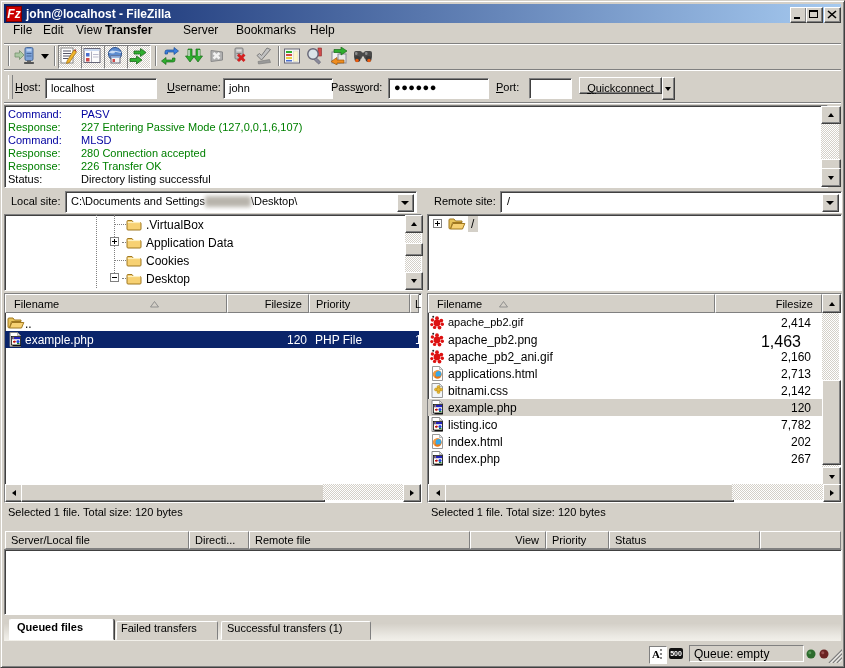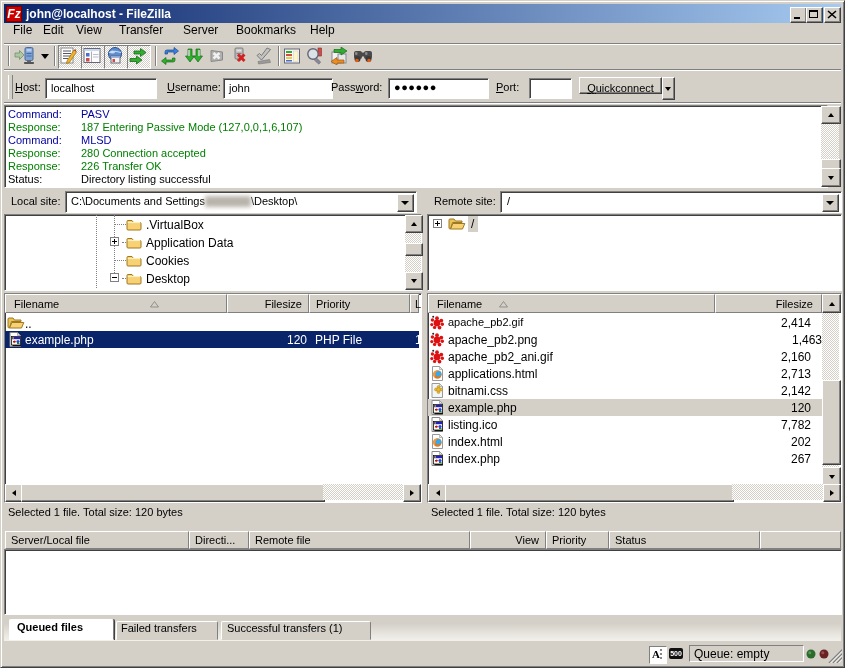--- a/index.html
+++ b/index.html
@@ -40,21 +40,21 @@
       <svg class="a" style="left:2px;top:2px;" width="10" height="9">
         <path d="M1 1 L9 8 M9 1 L1 8" stroke="#000" stroke-width="1.6"></path>
       </svg>
     </div>
 
 <div class="a" style="left:3px;top:22px;width:837px;height:20px;background:#d4d0c8;"></div>
 <div class="a" style="left:0;top:22px;font-size:12px;height:14px;">
 <span class="a txt" style="left:12px;">File</span>
       <span class="a txt" style="left:42px;">Edit</span>
       <span class="a txt" style="left:75px;">View</span>
-      <span class="a txt" style="left:118px;">Transfer</span>
+      <span class="a txt" style="left:104px;font-weight:bold;">Transfer</span>
       <span class="a txt" style="left:182px;">Server</span>
       <span class="a txt" style="left:235px;">Bookmarks</span>
       <span class="a txt" style="left:309px;">Help</span>
 </div>
 <div class="a grvT" style="left:3px;top:42px;width:837px;"></div>
 
 <div class="a" id="toolbar" style="left:3px;top:44px;width:837px;height:23px;">
  <div class="a tsep" style="left:4px;top:1px;"></div>
  <svg class="a" style="left:9px;top:2px;" width="22" height="19">
   <rect x="12" y="0.5" width="8" height="13" rx="1.5" fill="#7da2d8" stroke="#4a6a9a"></rect>
@@ -183,21 +183,21 @@
  <div class="a raised" style="left:658px;top:6px;width:13px;height:23px;box-sizing:border-box;">
         <div class="a arrD" style="left:2px;top:9px;border-left-width:3.5px;border-right-width:3.5px;border-top-width:4px;"></div>
       </div>
 </div>
 <div class="a grvT" style="left:3px;top:101px;width:837px;"></div>
 
 <div class="a sunk" style="left:3px;top:104px;width:824px;height:83px;box-sizing:border-box;" id="log">
  <div class="a txt" style="left:3px;top:2px;color:#0000a0;">Command:</div>
       <div class="a txt" style="left:76px;top:2px;color:#0000a0;">PASV</div>
  <div class="a txt" style="left:3px;top:15px;color:#008000;">Response:</div>
-      <div class="a txt" style="left:76px;top:15px;color:#008000;">187 Entering Passive Mode (127,0,0,1,6,107)</div>
+      <div class="a txt" style="left:76px;top:15px;color:#008000;">227 Entering Passive Mode (127,0,0,1,6,107)</div>
  <div class="a txt" style="left:3px;top:28px;color:#0000a0;">Command:</div>
       <div class="a txt" style="left:76px;top:28px;color:#0000a0;">MLSD</div>
  <div class="a txt" style="left:3px;top:41px;color:#008000;">Response:</div>
       <div class="a txt" style="left:76px;top:41px;color:#008000;">280 Connection accepted</div>
  <div class="a txt" style="left:3px;top:54px;color:#008000;">Response:</div>
       <div class="a txt" style="left:76px;top:54px;color:#008000;">226 Transfer OK</div>
  <div class="a txt" style="left:3px;top:67px;color:#000;">Status:</div>
       <div class="a txt" style="left:76px;top:67px;color:#000;">Directory listing successful</div>
  <div class="a dither" style="left:816px;top:0px;width:18px;height:79px;"></div>
  <div class="a sb" style="left:816px;top:0px;width:18px;height:16px;">
@@ -385,21 +385,21 @@
               <circle cx="11.3" cy="5.6" r="1.9"></circle>
               <circle cx="12.3" cy="9.3" r="1.7"></circle>
               <circle cx="9.5" cy="12.6" r="1.9"></circle>
               <circle cx="4.6" cy="12.4" r="1.7"></circle>
               <circle cx="1.8" cy="9.6" r="1.6"></circle>
               <circle cx="2.4" cy="5" r="1.7"></circle>
             </g>
             <circle cx="3.2" cy="1.8" r="1" fill="#222"></circle>
           </svg>
           <div class="a txt" style="left:20px;top:2px;font-size:12px;">apache_pb2.png</div>
-          <div class="a txt" style="right:0;top:2px;font-size:12px;margin-left:40px;">1,463</div>
+          <div class="a txt" style="right:21px;top:2px;font-size:16px;margin-left:40px;">1,463</div>
         </div>
   <div class="a" style="left:0px;top:54px;width:394px;height:17px;">
           <svg class="a ic" style="left:2px;top:1px;" width="15" height="15">
             <g fill="#dd1111">
               <circle cx="7" cy="8" r="3.4"></circle>
               <circle cx="7" cy="3.2" r="1.9"></circle>
               <circle cx="11.3" cy="5.6" r="1.9"></circle>
               <circle cx="12.3" cy="9.3" r="1.7"></circle>
               <circle cx="9.5" cy="12.6" r="1.9"></circle>
               <circle cx="4.6" cy="12.4" r="1.7"></circle>

